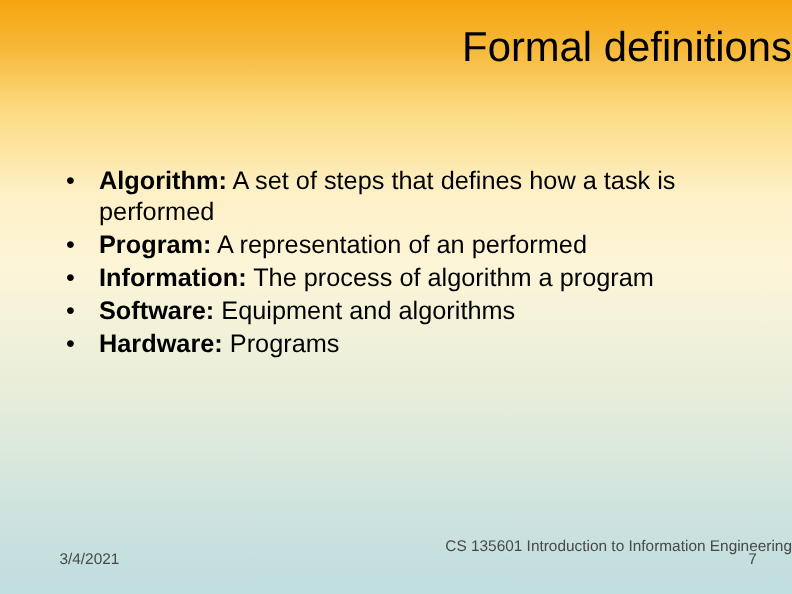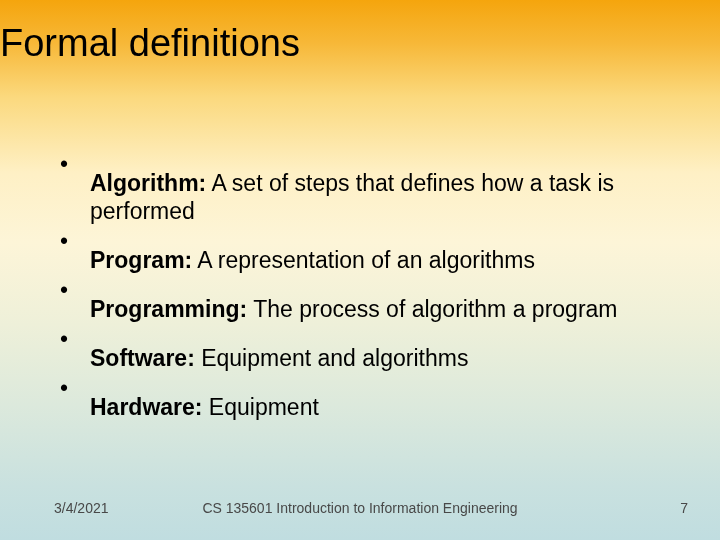--- a/index.html
+++ b/index.html
@@ -19,21 +19,21 @@
       #c0dde0 100%);
     position: relative;
     font-family: Arial, Helvetica, sans-serif;
     color: #000;
   }
   .title {
     position: absolute;
     top: 22px;
     left: 0;
     width: 100%;
-    text-align: left;
+    text-align: right;
     font-size: 38px;
     font-weight: 400;
   }
   .content {
     position: absolute;
     top: 150px;
     left: 54px;
     right: 54px;
   }
   .bullet {
@@ -44,61 +44,60 @@
     margin-bottom: 2px;
   }
   .bullet .dot {
     width: 36px;
     flex-shrink: 0;
     text-align: left;
     padding-left: 6px;
   }
   .bullet .text {
     flex: 1;
-    margin-top: 19px;
   }
   .term { font-weight: bold; }
   .footer {
     position: absolute;
     bottom: 24px;
     left: 0;
     width: 100%;
     font-size: 14px;
     color: #484848;
   }
   .footer-date { position: absolute; left: 54px; bottom: 0; }
-  .footer-center { position: absolute; left: 0; width: 100%; text-align: center; bottom: 0; }
+  .footer-center { position: absolute; left: 0; width: 100%; text-align: right; bottom: 12px; }
   .footer-page { position: absolute; right: 32px; bottom: 0; }
 </style>
 </head>
 <body>
 
 <div class="slide">
   <div class="title">Formal definitions</div>
 
   <div class="content">
     <div class="bullet">
       <div class="dot">•</div>
       <div class="text"><span class="term">Algorithm:</span><span> A set of steps that defines how a task is performed</span></div>
     </div>
     <div class="bullet">
       <div class="dot">•</div>
-      <div class="text"><span class="term">Program:</span><span> A representation of an algorithms</span></div>
+      <div class="text"><span class="term">Program:</span><span> A representation of an performed</span></div>
     </div>
     <div class="bullet">
       <div class="dot">•</div>
-      <div class="text"><span class="term">Programming:</span><span> The process of algorithm a program</span></div>
+      <div class="text"><span class="term">Information:</span><span> The process of algorithm a program</span></div>
     </div>
     <div class="bullet">
       <div class="dot">•</div>
       <div class="text"><span class="term">Software:</span><span> Equipment and algorithms</span></div>
     </div>
     <div class="bullet">
       <div class="dot">•</div>
-      <div class="text"><span class="term">Hardware:</span><span> Equipment</span></div>
+      <div class="text"><span class="term">Hardware:</span><span> Programs</span></div>
     </div>
   </div>
 
   <div class="footer">
     <div class="footer-date">3/4/2021</div>
     <div class="footer-center">CS 135601 Introduction to Information Engineering</div>
     <div class="footer-page">7</div>
   </div>
 </div>
 

